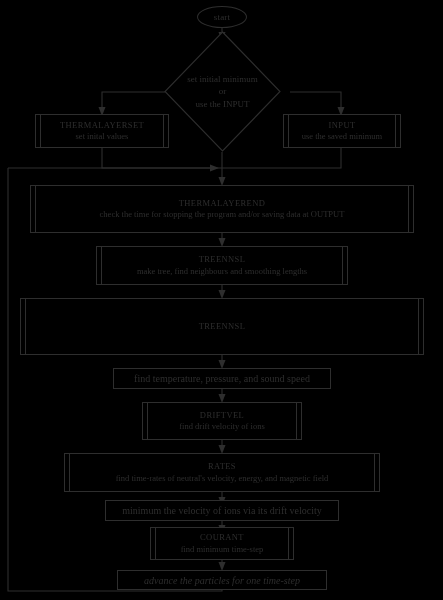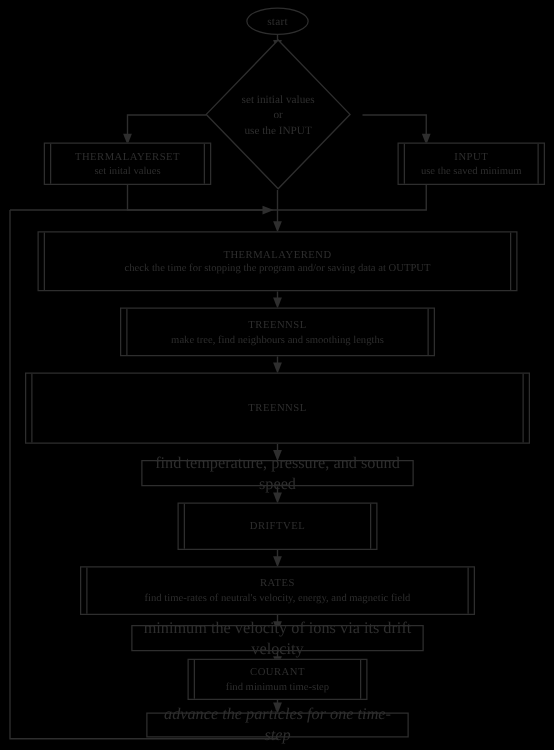--- a/index.html
+++ b/index.html
@@ -47,21 +47,21 @@
     border:1.1px solid #2e2e2e;background:#000;position:absolute;box-sizing:border-box;
   }
   .subroutine .inner{
     position:absolute;left:4px;top:0px;right:4px;bottom:0px;
     border-left:1.1px solid #2e2e2e;border-right:1.1px solid #2e2e2e;
     display:flex;flex-direction:column;align-items:center;justify-content:center;
     text-align:right;box-sizing:border-box;
   }
   .ttl{font-size:8.5px;letter-spacing:.4px;line-height:1.35;}
   .sub{font-size:8.5px;line-height:1.35;padding:0 6px;}
-  .one-line{font-size:13px;line-height:1.3;padding:0 6px;}
+  .one-line{font-size:10px;line-height:1.3;padding:0 6px;}
 </style>
 </head>
 <body>
 
 <div id="canvas">
 
   <svg class="edges" viewBox="0 0 443 600">
 
     <line x1="222" y1="28" x2="222" y2="36"></line>
     <polygon class="arrow" points="222,41 218.5,32 225.5,32"></polygon>
@@ -113,34 +113,34 @@
 
   <div class="node terminator" style="left:197px;top:6px;width:50px;height:22px;">
     <span>start</span>
   </div>
 
   <div class="node decision" style="left:164px;top:31px;width:117px;height:121px;">
     <svg class="dia-shape" viewBox="0 0 117 121" preserveAspectRatio="none">
       <polygon points="58.5,1 116,60.5 58.5,120 1,60.5"></polygon>
     </svg>
     <div class="dia-text">
-      <div>set initial values</div>
+      <div>set initial minimum</div>
       <div>or</div>
       <div>use the INPUT</div>
     </div>
   </div>
 
   <div class="subroutine" style="left:35px;top:114px;width:134px;height:34px;">
     <div class="inner">
       <div class="ttl">THERMALAYERSET</div>
       <div class="sub">set inital values</div>
     </div>
   </div>
 
-  <div class="subroutine" style="left:283px;top:114px;width:118px;height:34px;margin-left:35px;">
+  <div class="subroutine" style="left:283px;top:114px;width:118px;height:34px;">
     <div class="inner">
       <div class="ttl">INPUT</div>
       <div class="sub">use the saved minimum</div>
     </div>
   </div>
 
   <div class="subroutine" style="left:30px;top:185px;width:384px;height:48px;">
     <div class="inner">
       <div class="ttl">THERMALAYEREND</div>
       <div class="sub">check the time for stopping the program and/or saving data at OUTPUT</div>
@@ -160,20 +160,21 @@
     </div>
   </div>
 
   <div class="node process" style="left:113px;top:368px;width:218px;height:21px;">
     <div class="one-line">find temperature, pressure, and sound speed</div>
   </div>
 
   <div class="subroutine" style="left:142px;top:402px;width:160px;height:38px;">
     <div class="inner">
       <div class="ttl">DRIFTVEL</div>
+      <div class="sub">find drift velocity of ions</div>
     </div>
   </div>
 
   <div class="subroutine" style="left:64px;top:453px;width:316px;height:39px;">
     <div class="inner">
       <div class="ttl">RATES</div>
       <div class="sub">find time-rates of neutral's velocity, energy, and magnetic field</div>
     </div>
   </div>
 

